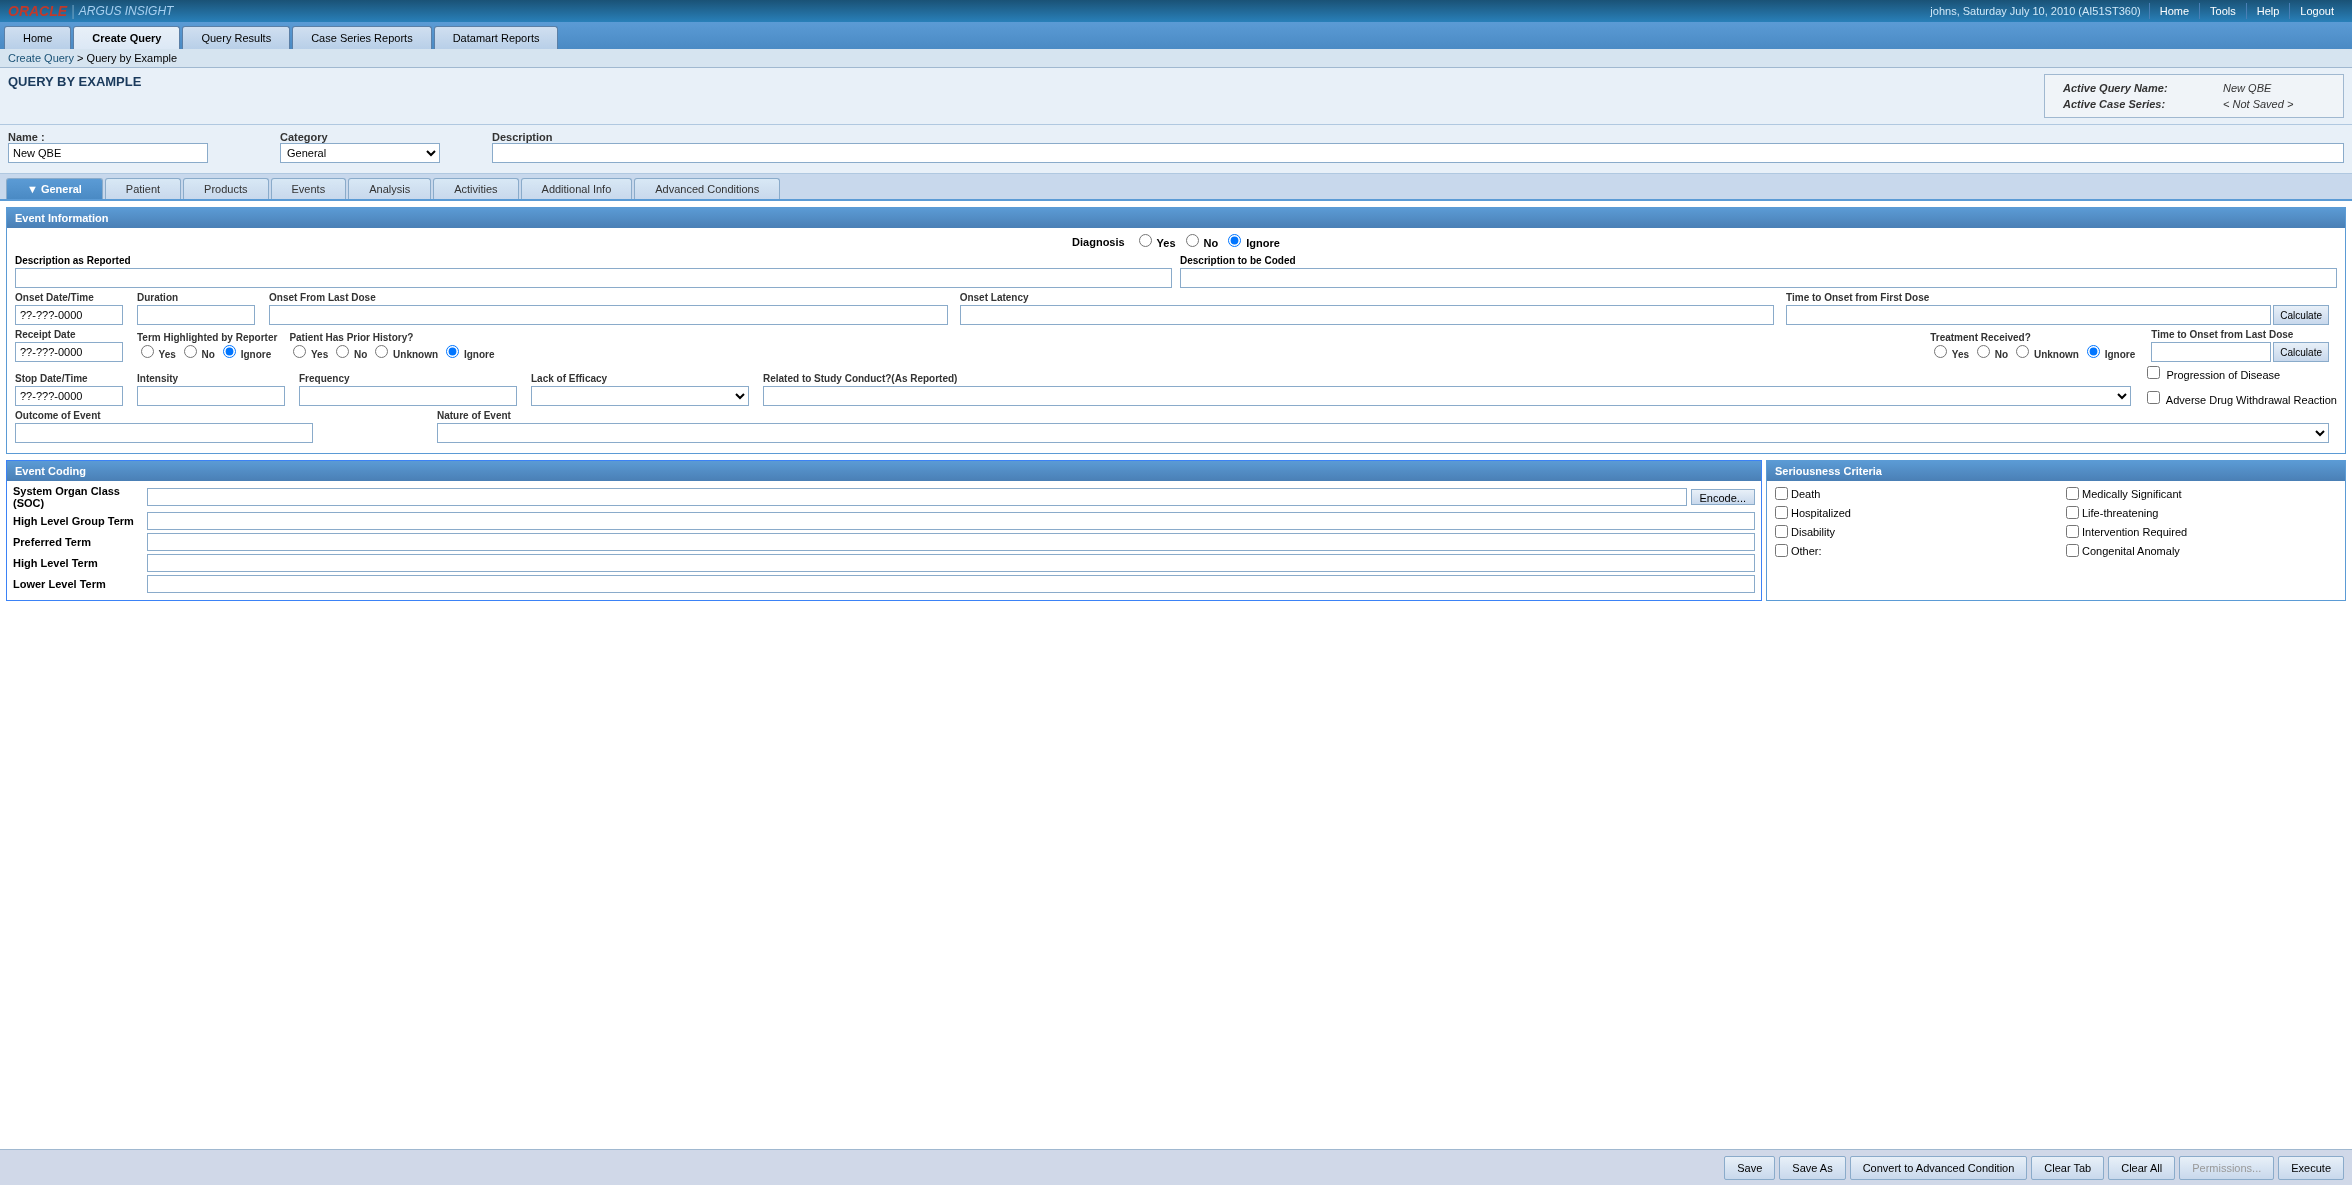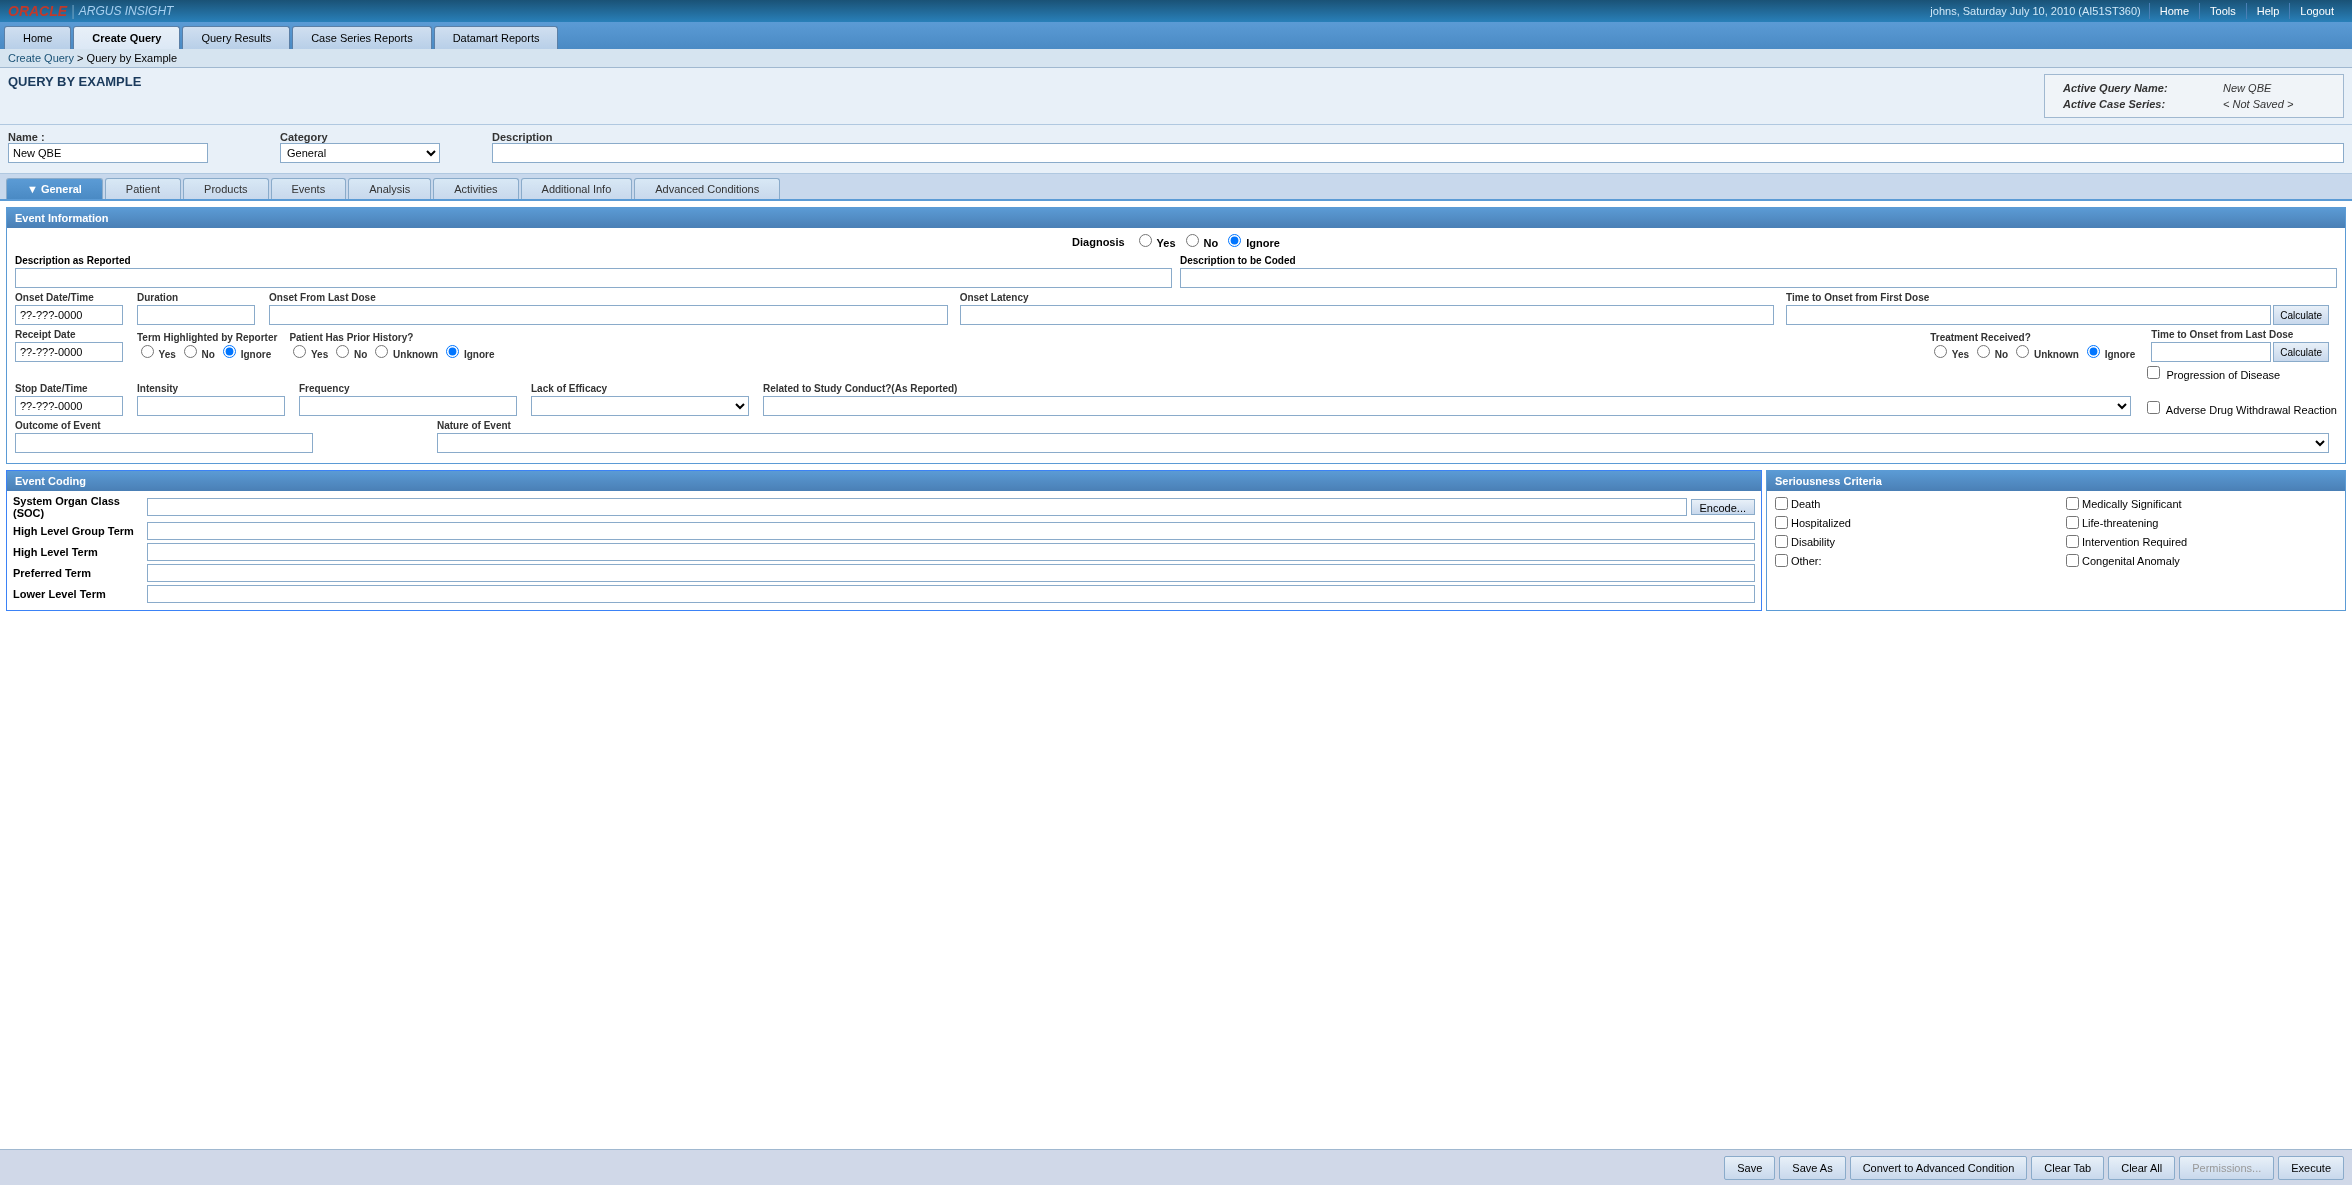--- a/index.html
+++ b/index.html
@@ -476,21 +476,21 @@
             <input type="text" style="width: 218px;">
           </div>
           <div class="field-group" style="width:220px;margin-left:4px;">
             <label>Lack of Efficacy</label>
             <select style="width:218px;"></select>
           </div>
           <div class="field-group" style="flex:1;margin-left:4px;">
             <label>Related to Study Conduct?(As Reported)</label>
             <select style="width:100%;"></select>
           </div>
-          <div style="display:flex;flex-direction:column;gap:20px;margin-left:8px;">
+          <div style="display:flex;flex-direction:column;gap:10px;margin-left:8px;">
             <label>
               <input type="checkbox" style=""> Progression of Disease
             </label>
             <label>
               <input type="checkbox" style=""> Adverse Drug Withdrawal Reaction
             </label>
           </div>
         </div>
 
         <div class="field-row" style="align-items:flex-end;">
@@ -516,25 +516,25 @@
           <div class="coding-row">
             <label>System Organ Class<br>(SOC)</label>
             <input type="text" style="">
             <button class="encode-btn">Encode...</button>
           </div>
           <div class="coding-row">
             <label>High Level Group Term</label>
             <input type="text" style="">
           </div>
           <div class="coding-row">
+            <label>Preferred Term</label>
+            <input type="text" style="">
+          </div>
+          <div class="coding-row">
             <label>High Level Term</label>
-            <input type="text" style="">
-          </div>
-          <div class="coding-row">
-            <label>Preferred Term</label>
             <input type="text" style="">
           </div>
           <div class="coding-row">
             <label>Lower Level Term</label>
             <input type="text" style="">
           </div>
         </div>
       </div>
 
       <div id="seriousness">

